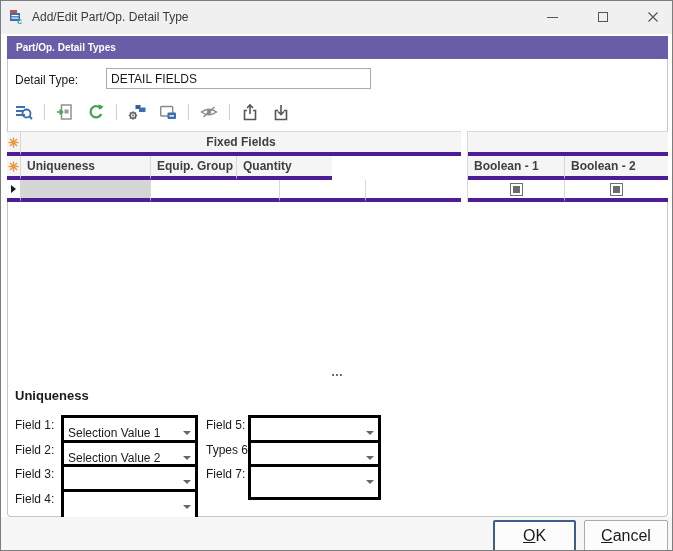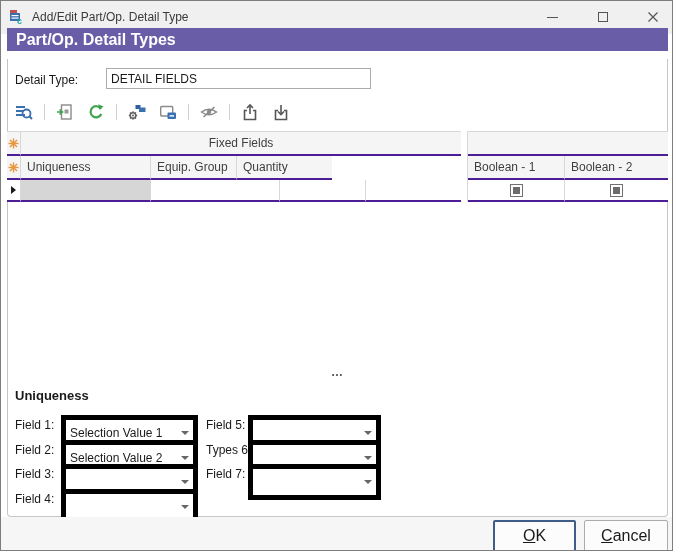--- a/index.html
+++ b/index.html
@@ -11,56 +11,56 @@
     overflow: hidden;
   }
   
   .titlebar { position:absolute; left:0; top:0; width:673px; height:33px; background:#F1F0F1; }
   .app-icon { position:absolute; left:8px; top:8px; width:16px; height:16px; }
   .win-title { position:absolute; left:31px; top:9px; color:#3a3a3a; font-size:12px; white-space:nowrap; }
   .cap-btn { position:absolute; top:0; width:40px; height:32px; display:flex; align-items:center; justify-content:center; color:#555; }
   .glyph-min { width:11px; height:1px; background:#555; }
   .glyph-max { width:10px; height:10px; border:1px solid #555; }
   
-  .panel-header { position:absolute; left:6px; top:27px; width:661px; height:23px; background:#6A5DA8;
-    color:#fff; font-weight:bold; font-size:16px; display:flex; align-items:center; padding-left:9px; }
+  .panel-header { position:absolute; left:6px; top:35px; width:661px; height:23px; background:#6A5DA8;
+    color:#fff; font-weight:bold; font-size:10px; display:flex; align-items:center; padding-left:9px; }
   .panel-body { position:absolute; left:6px; top:58px; width:661px; height:458px; background:#fff;
     border:1px solid #C6C6C6; border-top:none; border-radius:0 0 4px 4px; }
   
   .lbl { position:absolute; color:#1a1a1a; }
   .detail-label { left:14px; top:72px; }
   .detail-input { position:absolute; left:105px; top:67px; width:265px; height:21px;
     border:1px solid #ABABAB; background:#fff; padding:0 4px; font-family:"Liberation Sans",sans-serif; font-size:12px; color:#1a1a1a; outline:none; }
   
   .toolbar { position:absolute; left:12px; top:100px; height:22px; display:flex; align-items:center; gap:9px; }
   .tool-btn { width:22px; height:22px; display:flex; align-items:center; justify-content:center; }
   .tool-sep { width:1px; height:16px; background:#D0D0D0; }
   
   .grid-left { position:absolute; left:6px; top:130px; width:454px; border-top:1px solid #D8D8D8; }
   .grid-right { position:absolute; left:466px; top:130px; width:201px; border-top:1px solid #D8D8D8; border-left:1px solid #D8D8D8; }
   .g-row { display:flex; }
-  .g-cell { border-right:1px solid #D8D8D8; border-bottom:2px solid #4c1d95; background:#F5F5F5;
-    display:flex; align-items:center; padding-left:6px; color:#3F3F3F; height:24px; overflow:hidden; white-space:nowrap; }
+  .g-cell { border-right:1px solid #D8D8D8; border-bottom:4px solid #4c1d95; background:#F5F5F5;
+    display:flex; align-items:center; padding-left:6px; color:#3F3F3F; height:24px; overflow:hidden; white-space:nowrap;font-weight:bold; }
   .g-cell.last { border-right:none; }
   .g-ind { width:14px; padding-left:0; justify-content:center; }
   .g-band { flex:1; justify-content:center; padding-left:0; }
   .g-data { background:#fff; height:22px; }
   .g-data.sel-cell { background:#D6D6D6; }
   .g-data.center { justify-content:center; padding-left:0; }
   .filter-glyph { margin-left:auto; margin-right:8px; display:flex; flex-direction:column; gap:2px; align-items:flex-start; }
   .filter-glyph i { display:block; height:1px; background:#777; }
   .filter-glyph i:nth-child(1){ width:10px; } .filter-glyph i:nth-child(2){ width:7px; } .filter-glyph i:nth-child(3){ width:4px; }
   .row-arrow { width:0; height:0; border-left:5px solid #1a1a1a; border-top:4px solid transparent; border-bottom:4px solid transparent; }
   .cb { width:13px; height:13px; border:1px solid #707070; background:#fff; display:flex; align-items:center; justify-content:center; }
   .cb .fill { width:7px; height:7px; background:#6b6b6b; }
   
   .splitter { position:absolute; left:0; top:364px; width:673px; text-align:center; color:#555; font-weight:bold; letter-spacing:1px; }
   
   .uniq-title { position:absolute; left:14px; top:387px; font-weight:bold; font-size:13px; color:#1a1a1a; }
-  .combo { position:absolute; height:36px; border:5px solid #000000; background:#fff; display:flex; align-items:center; }
+  .combo { position:absolute; height:36px; border:3px solid #000000; background:#fff; display:flex; align-items:center; }
   .combo .val { flex:1; padding-left:4px; color:#1a1a1a; overflow:hidden; white-space:nowrap; }
   .combo .arr { width:16px; height:100%; display:flex; align-items:center; justify-content:center; }
   .tri-down { width:0; height:0; border-left:4px solid transparent; border-right:4px solid transparent; border-top:4px solid #666; }
   
   .footer { position:absolute; left:0; top:516px; width:673px; height:35px; background:#F6F6F7; }
   .btn { position:absolute; top:3px; width:83px; height:32px; background:#FCFCFC; display:flex; align-items:center; justify-content:center;
     font-size:16px; color:#1a1a1a; border-radius:2px; }
   .btn-ok { left:492px; border:2px solid #3E5E89; }
   .btn-cancel { left:583px; width:84px; border:1px solid #ABABAB; }
   .key { text-decoration:underline; }

